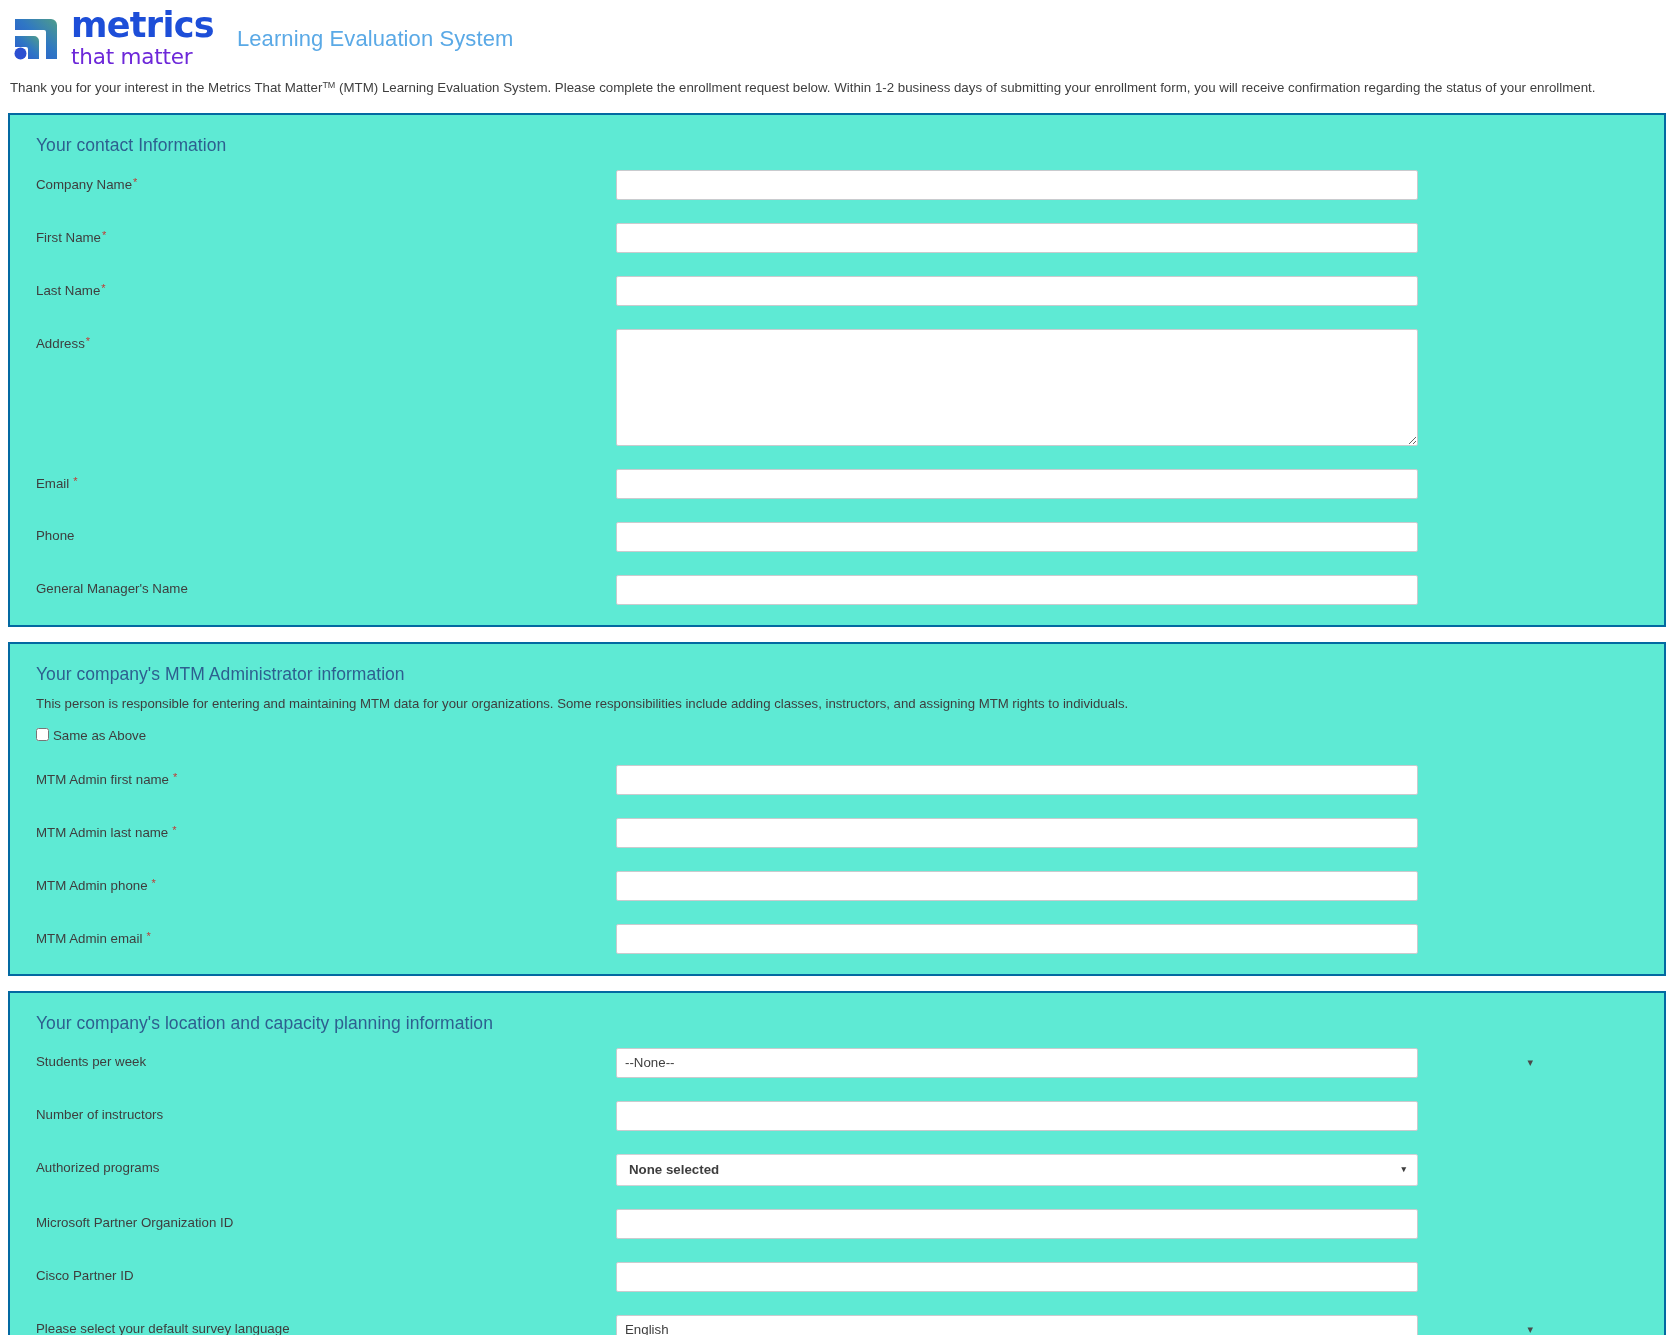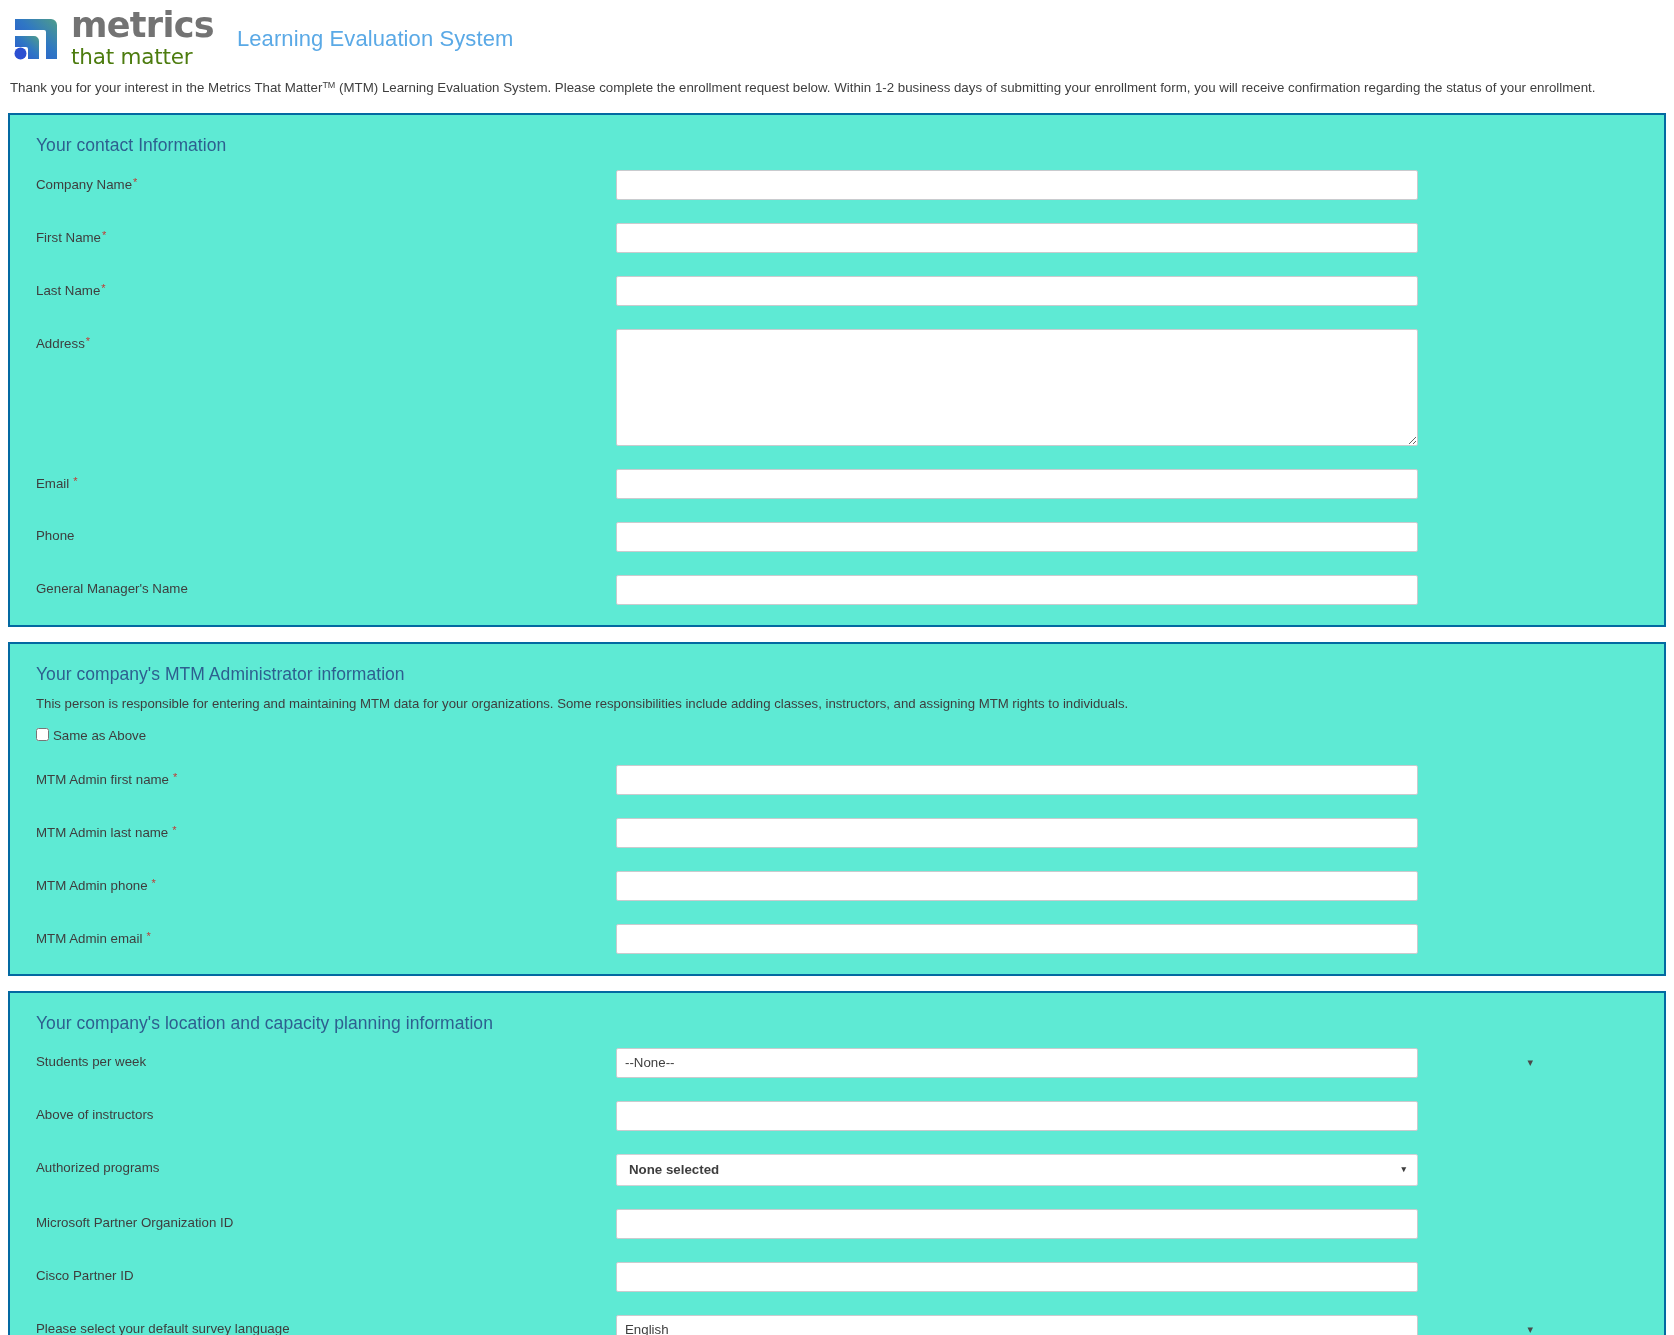--- a/index.html
+++ b/index.html
@@ -40,28 +40,28 @@
     flex-direction: column;
     justify-content: center;
     line-height: 1;
     margin-top: -2px;
   }
   .logo-words .w1 {
     font-family: "DejaVu Sans", sans-serif;
     font-size: 35px;
     font-weight: 700;
     letter-spacing: -0.7px;
-    color: #737373;
+    color: #1d4ed8;
   }
   .logo-words .w2 {
     font-family: "DejaVu Sans", sans-serif;
     font-size: 21.5px;
     font-weight: 400;
     letter-spacing: -0.2px;
-    color: #4d7c0f;
+    color: #6d28d9;
     margin-top: 3px;
   }
   .app-title {
     font-size: 22px;
     color: #5aa9e6;
     margin-left: 23px;
     letter-spacing: 0.1px;
     font-weight: 400;
     white-space: nowrap;
   }
@@ -370,21 +370,21 @@
         <div class="sel-wrap">
           <select class="sel-native">
             <option>--None--</option>
           </select>
           <span class="chev">▾</span>
         </div>
       </div>
     </div>
 
     <div class="field-row">
-      <div class="field-label"><span>Above of instructors</span></div>
+      <div class="field-label"><span>Number of instructors</span></div>
       <div class="field-control">
         <input class="txt-input" type="text" value="" style="">
       </div>
     </div>
 
     <div class="field-row">
       <div class="field-label"><span>Authorized programs</span></div>
       <div class="field-control">
         <div class="multi-select">
           <span>None selected</span>

